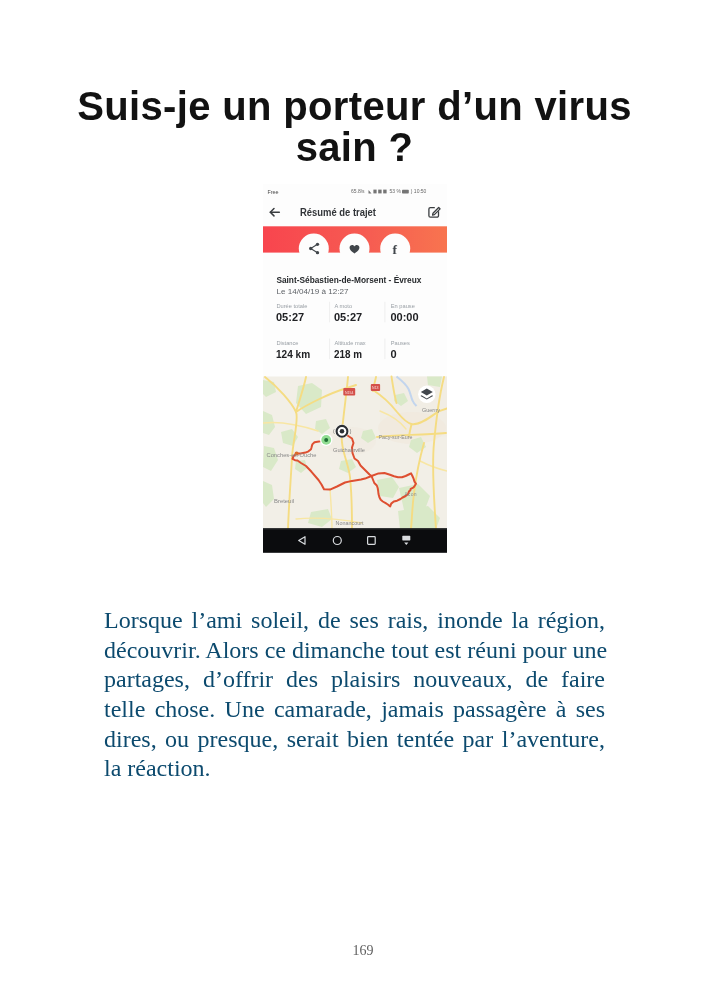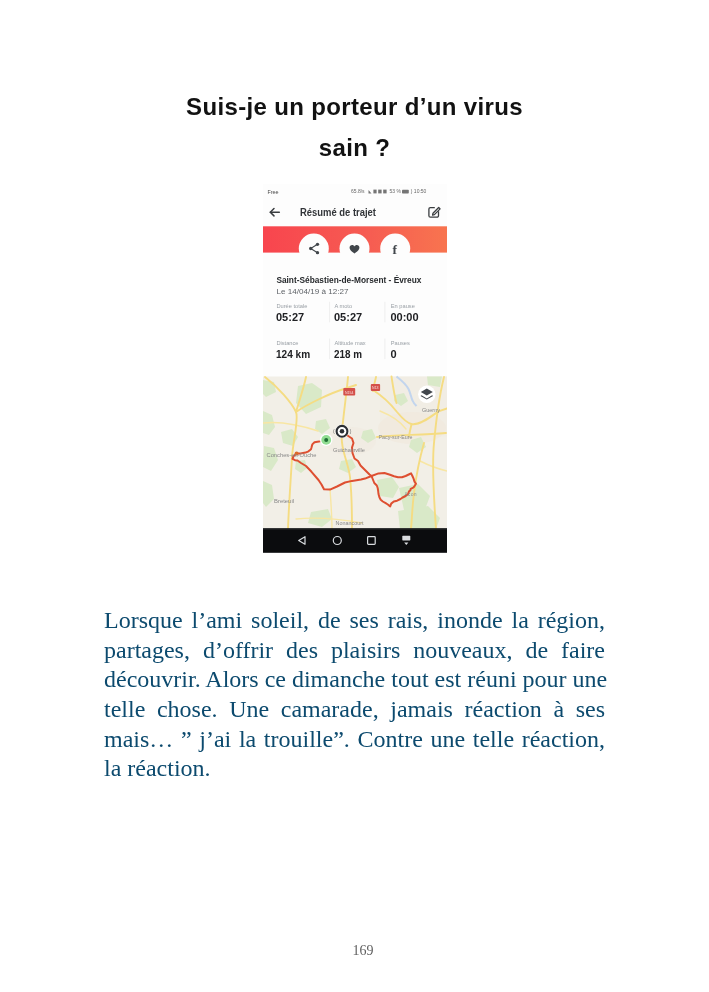--- a/index.html
+++ b/index.html
@@ -1,20 +1,20 @@
 <!DOCTYPE html>
 <html><head>
 <meta charset="utf-8">
 <style>
   html,body{margin:0;padding:0;}
   body{width:709px;height:992px;background:#ffffff;position:relative;overflow:hidden;}
   .title{
     position:absolute;left:0;top:85.5px;width:709px;
     font-family:"Liberation Sans",sans-serif;font-weight:bold;
-    font-size:24px;line-height:41.6px;color:#121212;text-align:center;
+    font-size:40px;line-height:41.6px;color:#121212;text-align:center;
     letter-spacing:0.35px;
   }
   .shot{position:absolute;left:263px;top:184px;width:184px;height:369px;}
   .shot svg{filter:blur(0.5px);}
   .body-text{
     position:absolute;left:104px;top:606px;width:501px;
     font-family:Liberation Serif, serif;font-size:24px;
     color:#0c4a6e;
   }
   .body-text div{
@@ -211,20 +211,20 @@
   </g>
   <g fill="#d9dcdf">
     <rect x="402.3" y="544.8" width="8" height="4.6" rx="0.6"></rect>
     <path d="M404.2 551.6 h4.2 l-2.1 2.4 z"></path>
   </g>
 </svg>
 </div>
 
 <div class="body-text" id="bt">
   <div>Lorsque l’ami soleil, de ses rais, inonde la région,</div>
+  <div>découvrir. Alors ce dimanche tout est réuni pour une</div>
   <div>partages, d’offrir des plaisirs nouveaux, de faire</div>
-  <div>découvrir. Alors ce dimanche tout est réuni pour une</div>
-  <div>telle chose. Une camarade, jamais réaction à ses</div>
-  <div>mais… ” j’ai la trouille”. Contre une telle réaction,</div>
+  <div>telle chose. Une camarade, jamais passagère à ses</div>
+  <div>dires, ou presque, serait bien tentée par l’aventure,</div>
   <div class="last">la réaction.</div>
 </div>
 
 <div class="pagenum">169</div>
 
 </body></html>

